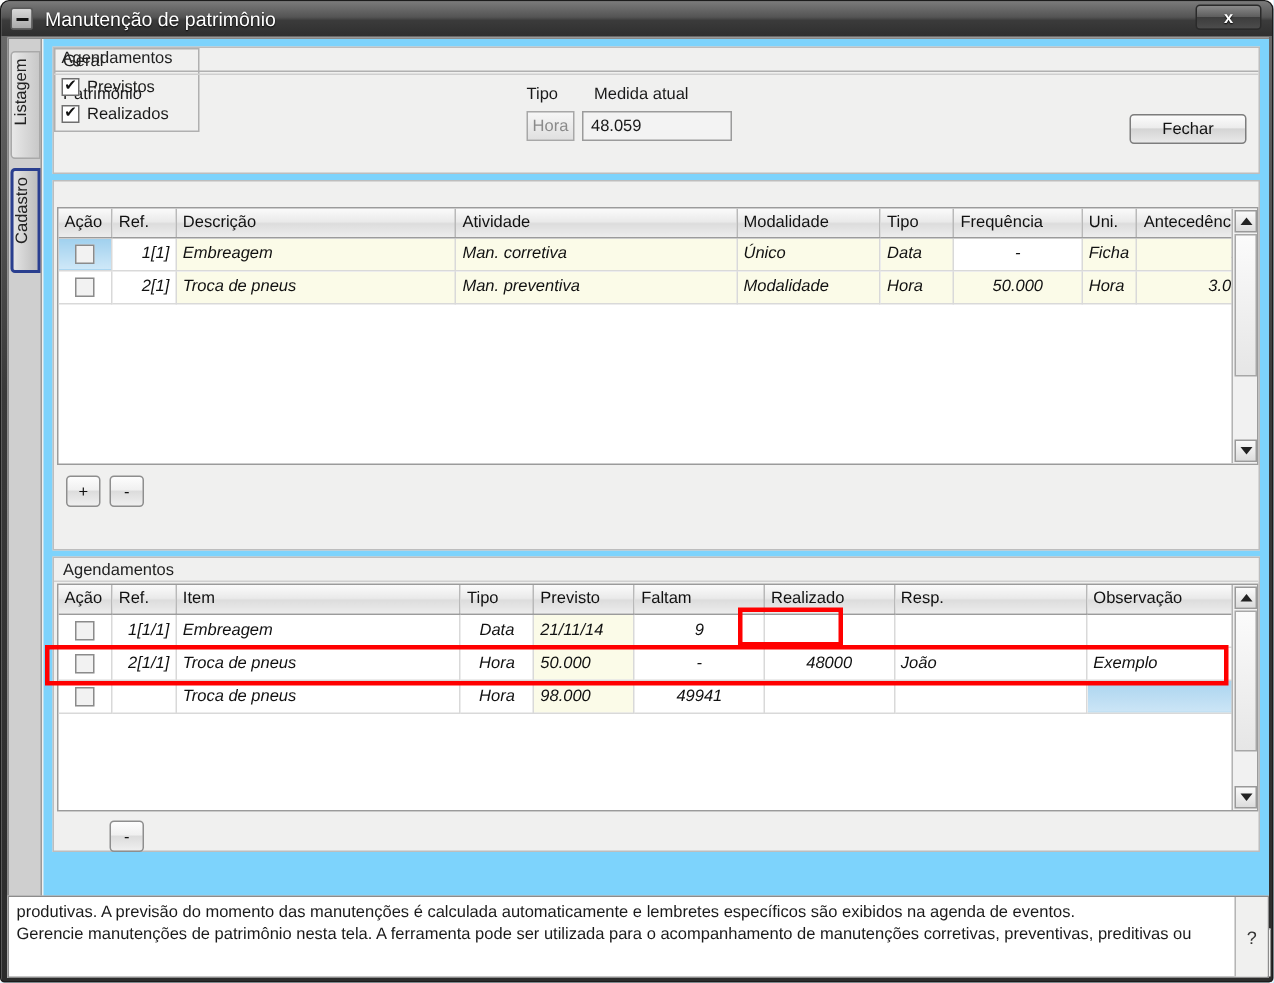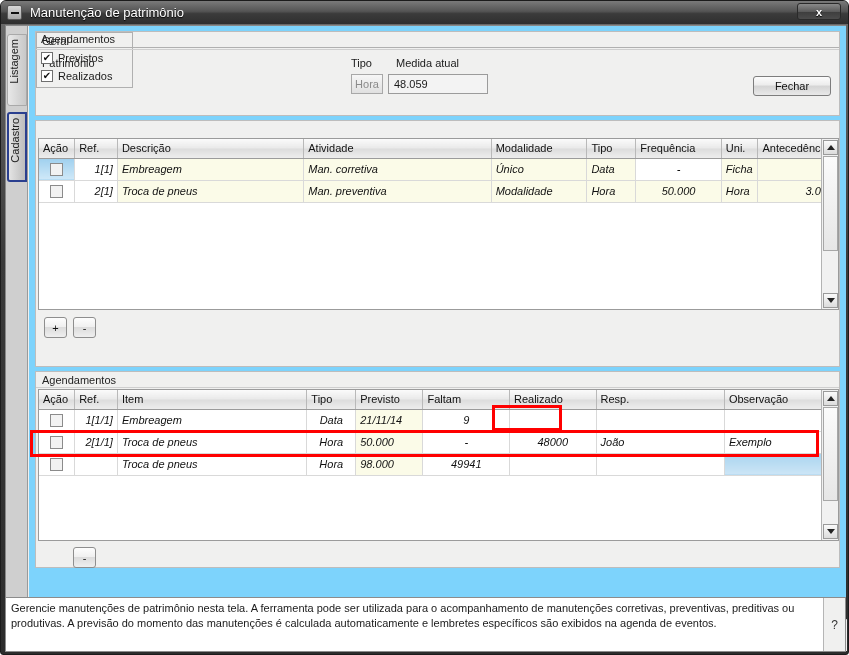--- a/index.html
+++ b/index.html
@@ -552,22 +552,22 @@
         </div>
       <div class="btn" style="left:744px; width:78px;">
           <u>Fechar</u>
         </div>
     </div>
 
   </div>
 
   <div id="statusbar">
     <div id="status-text">
+      <div>produtivas. A previsão do momento das manutenções é calculada automaticamente e lembretes específicos são exibidos na agenda de eventos.</div>
       <div>Gerencie manutenções de patrimônio nesta tela. A ferramenta pode ser utilizada para o acompanhamento de manutenções corretivas, preventivas, preditivas ou</div>
-      <div>produtivas. A previsão do momento das manutenções é calculada automaticamente e lembretes específicos são exibidos na agenda de eventos.</div>
     </div>
     <div id="status-help">?</div>
   </div>
 
   <div class="redbox" style="left:491px; top:404px; width:70px; height:26px;"></div>
   <div class="redbox" style="left:29px; top:429px; width:789px; height:27px;"></div>
 
 </div>
 
 </body></html>

